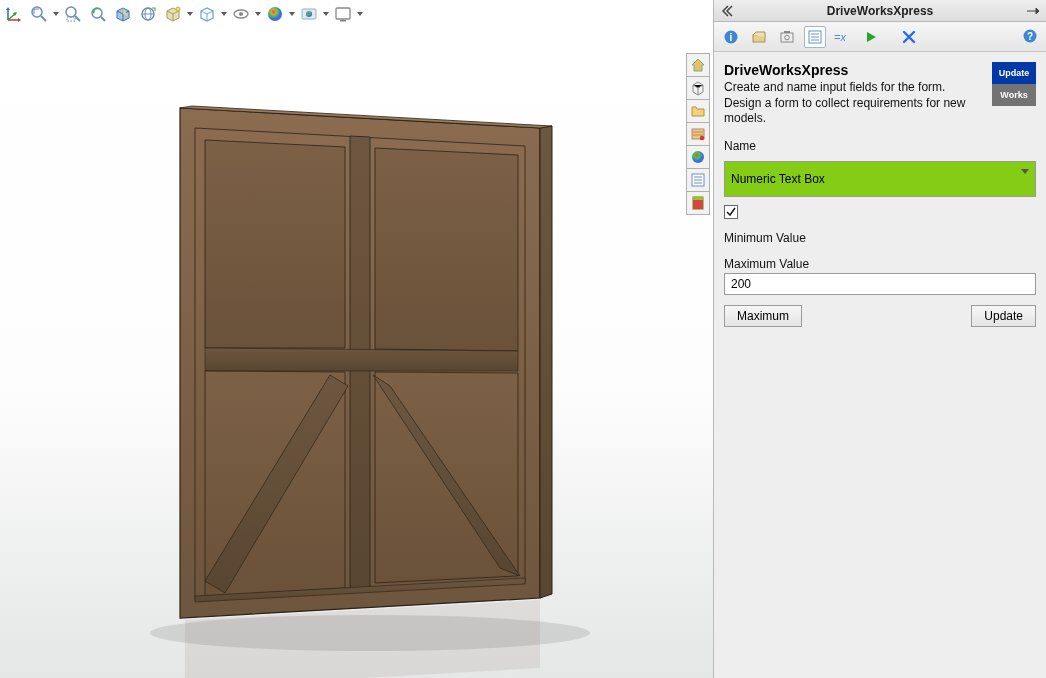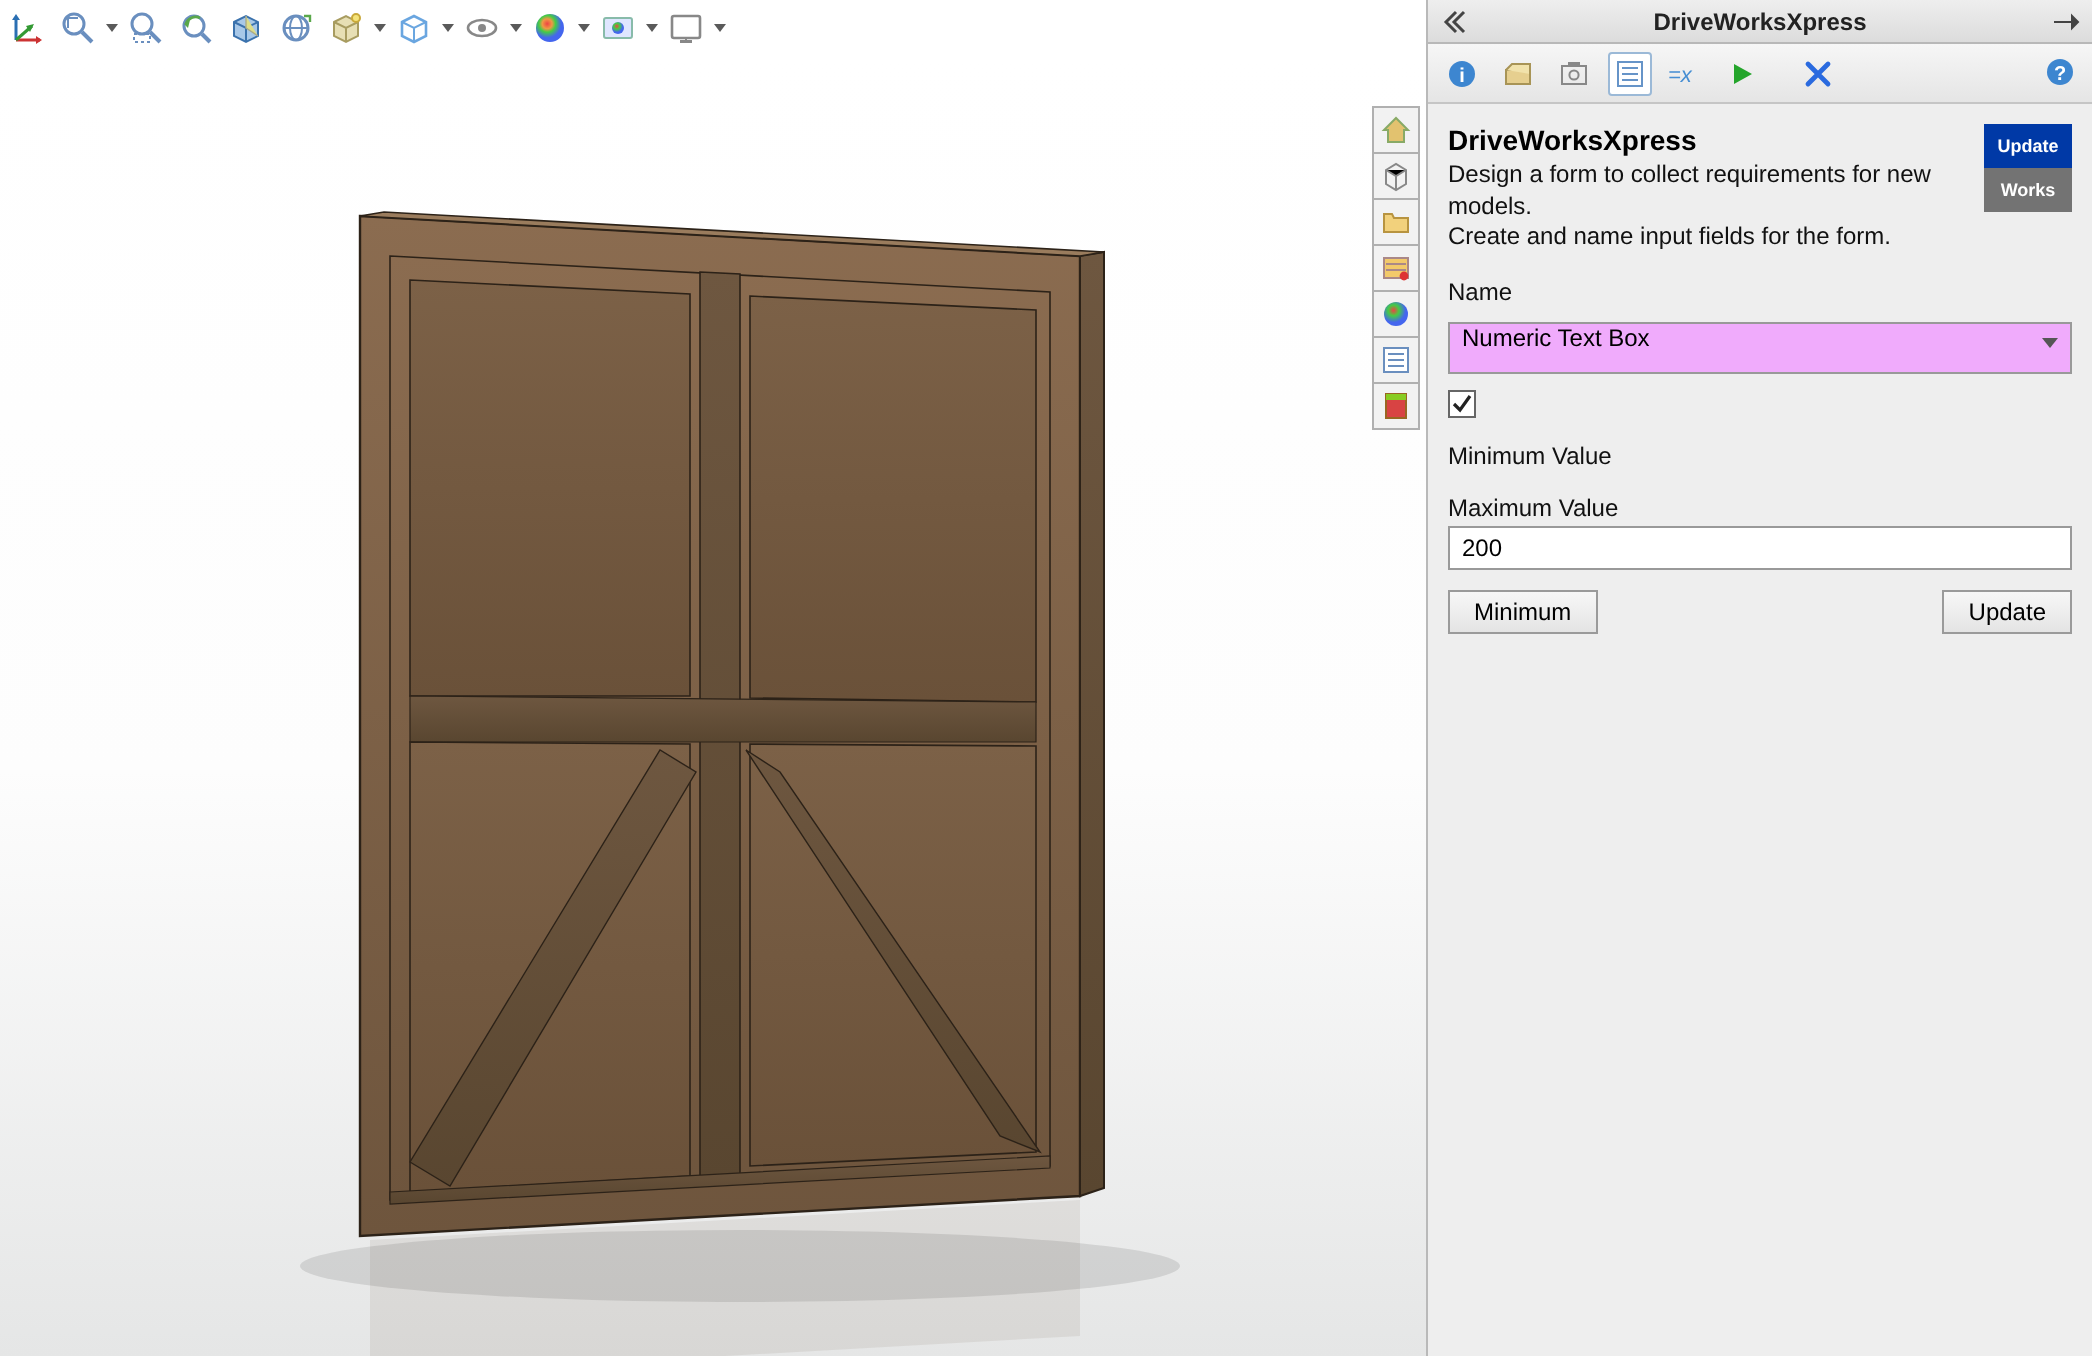--- a/index.html
+++ b/index.html
@@ -150,24 +150,24 @@
   }
   .text-input {
     width: 100%; height: 22px;
     border: 1px solid #999;
     background:#fff;
     font-family: inherit; font-size:12px;
     padding: 0 6px;
   }
   .select-wrap {
     position: relative;
-    width:100%; height:26px;
-    background:#f0abfc;
+    width:100%; height:36px;
+    background:#84cc16;
     border:1px solid #999;
-    display:flex; align-items:flex-start;
+    display:flex; align-items:center;
     padding: 0 6px;
     cursor:pointer;
   }
   .select-wrap .sel-arrow {
     position:absolute; right:6px; top:7px;
     width:0;height:0;
     border-left:4px solid transparent;
     border-right:4px solid transparent;
     border-top:5px solid #555;
   }
@@ -506,22 +506,22 @@
             <circle cx="8" cy="8" r="6.5" fill="#3d86d0"></circle>
             <text x="8" y="12" font-size="10" font-weight="bold" fill="#fff" text-anchor="middle">?</text>
           </svg>
       </span>
     </div>
 
     <div class="pane-body">
       <div class="body-head">
         <div class="head-text">
           <h2>DriveWorksXpress</h2>
+          <p>Create and name input fields for the form.</p>
           <p>Design a form to collect requirements for new models.</p>
-          <p>Create and name input fields for the form.</p>
         </div>
         <div class="dw-logo">
           <div class="top">Update</div>
           <div class="bottom">Works</div>
         </div>
       </div>
 
       <div class="form-row">
         <label>Name</label>
       </div>
@@ -544,19 +544,19 @@
       <div class="form-row">
         <label>Minimum Value</label>
       </div>
 
       <div class="form-row">
         <label>Maximum Value</label>
         <input class="text-input" type="text" value="200" style="">
       </div>
 
       <div class="btn-row">
-        <button class="btn">Minimum</button>
+        <button class="btn">Maximum</button>
         <button class="btn">Update</button>
       </div>
     </div>
   </div>
 
 </div>
 
 </body></html>

